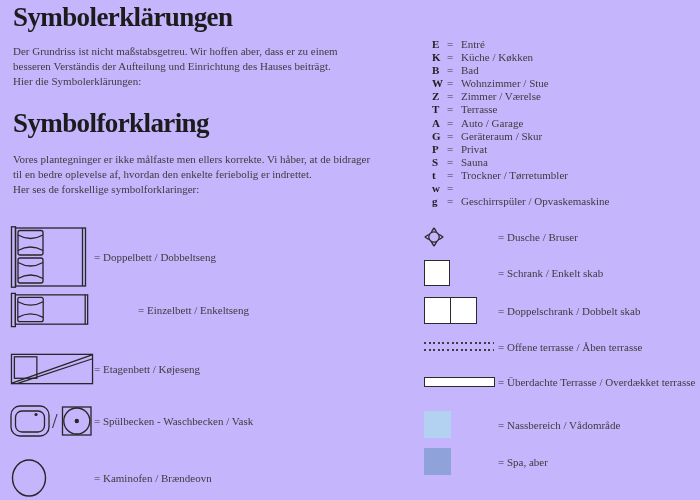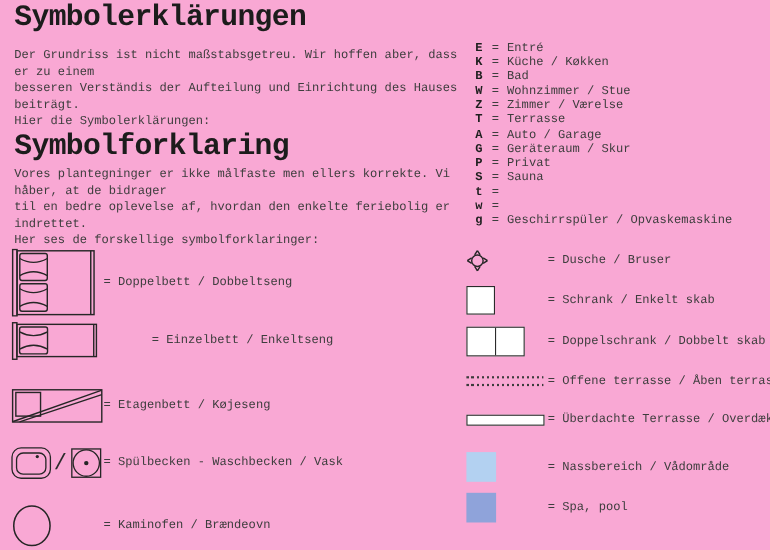--- a/index.html
+++ b/index.html
@@ -1,21 +1,21 @@
 <!DOCTYPE html>
 <html><head>
 <meta charset="utf-8">
 <style>
   html,body{margin:0;padding:0;background:#fff;}
-  .page{position:relative;width:700px;height:500px;background:#f9a8d4;overflow:hidden;
-        font-family:Liberation Mono, monospace;color:#3d3d3d;}
+  .page{position:relative;width:700px;height:500px;background:#c4b5fd;overflow:hidden;
+        font-family:Liberation Serif, serif;color:#3d3d3d;}
   h1{position:absolute;left:13px;margin:0;font-size:27px;font-weight:700;color:#1c1c1c;
      letter-spacing:-0.6px;white-space:nowrap;}
   #title-de{top:2px;}
-  #title-da{top:119px;}
+  #title-da{top:108px;}
   .intro{position:absolute;left:13px;width:412px;margin:0;font-size:11px;line-height:15px;
          color:#3d3d3d;white-space:pre-line;}
   #intro-de{top:44px;}
   #intro-da{top:152px;}
 
   
   .lrow{position:absolute;left:10px;display:flex;align-items:center;}
   .lrow .iconbox{width:84px;display:flex;align-items:center;flex:0 0 84px;}
   .slabel{font-size:11px;color:#3d3d3d;white-space:nowrap;}
   #row-doublebed{top:226px;height:62px;}
@@ -187,20 +187,21 @@
       <span class="llabel">Privat</span>
     </div>
     <div class="letter-row">
       <span class="lkey">S</span>
       <span class="leq">=</span>
       <span class="llabel">Sauna</span>
     </div>
     <div class="letter-row">
       <span class="lkey">t</span>
       <span class="leq">=</span>
+      <span class="llabel">Trockner / Tørretumbler</span>
     </div>
     <div class="letter-row">
       <span class="lkey">w</span>
       <span class="leq">=</span>
     </div>
     <div class="letter-row">
       <span class="lkey">g</span>
       <span class="leq">=</span>
       <span class="llabel">Geschirrspüler / Opvaskemaskine</span>
     </div>
@@ -257,16 +258,16 @@
     <span class="iconbox">
       <span class="swatch" style="background-color: rgb(179, 209, 241);"></span>
     </span>
     <span class="slabel">= Nassbereich / Vådområde</span>
   </div>
 
   <div class="rrow" id="row-spa">
     <span class="iconbox">
       <span class="swatch" style="background-color: rgb(143, 163, 218);"></span>
     </span>
-    <span class="slabel">= Spa, pool</span>
+    <span class="slabel">= Spa, aber</span>
   </div>
 
 </div>
 
 </body></html>

